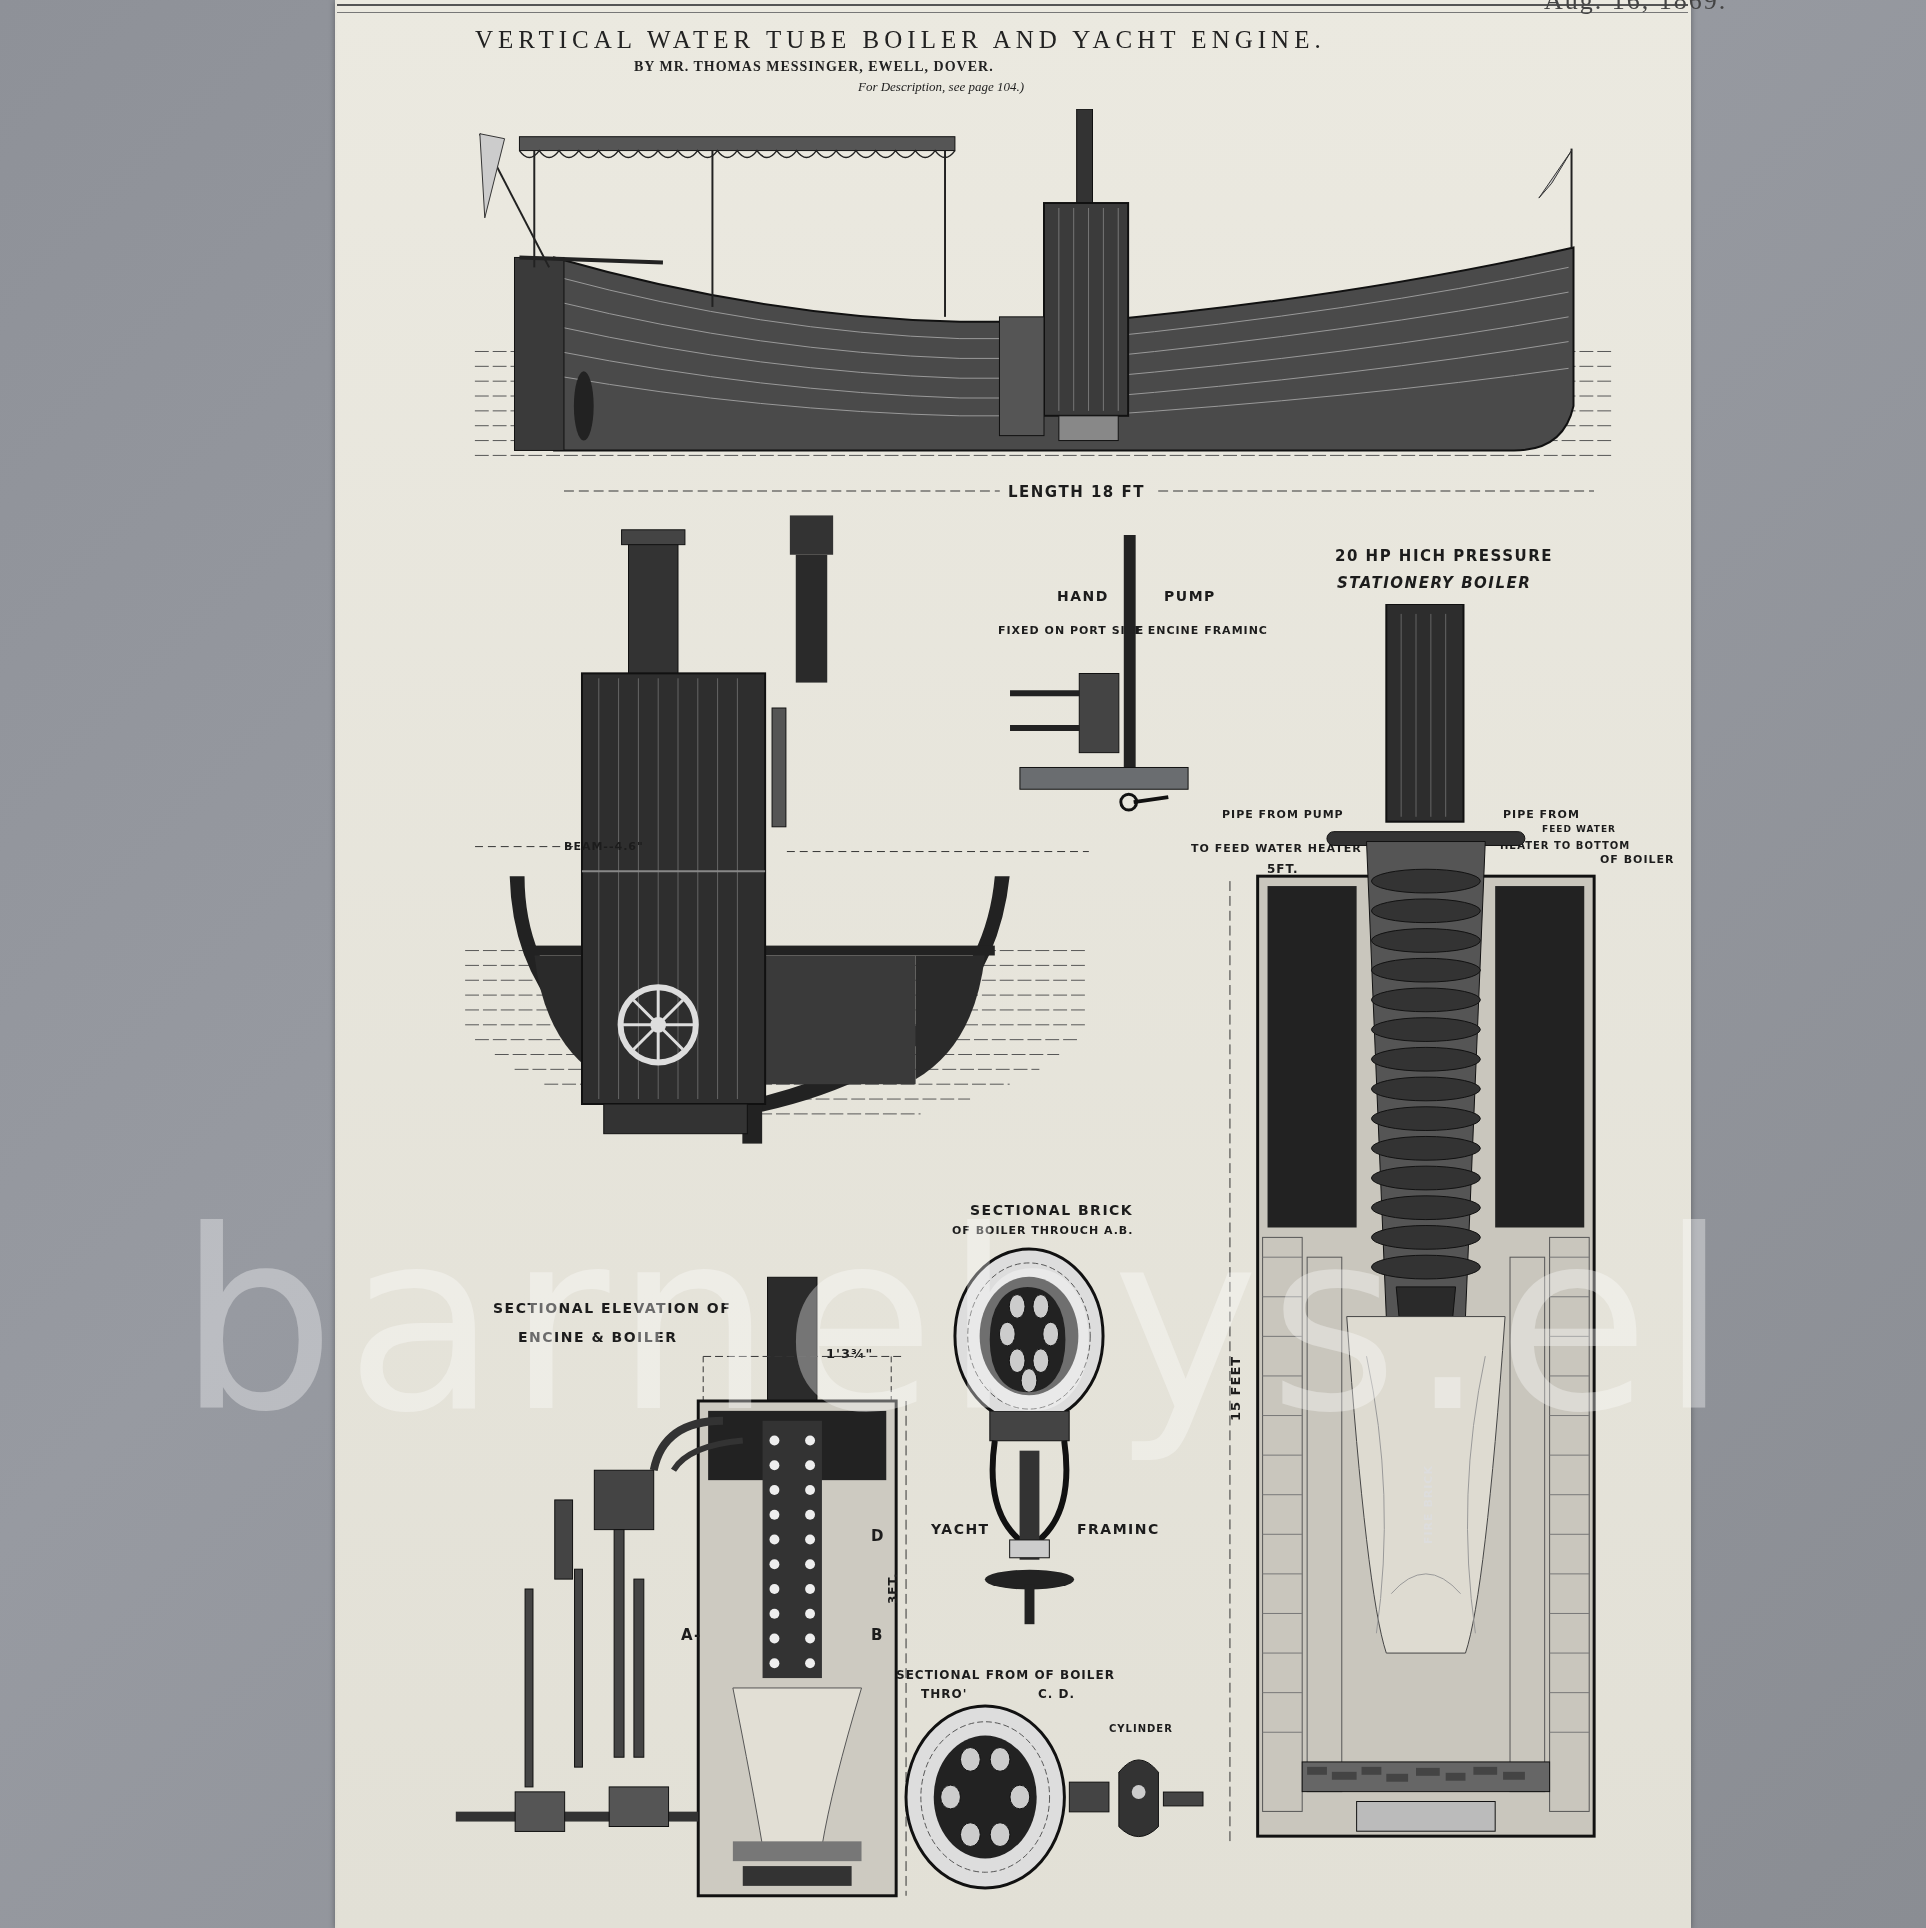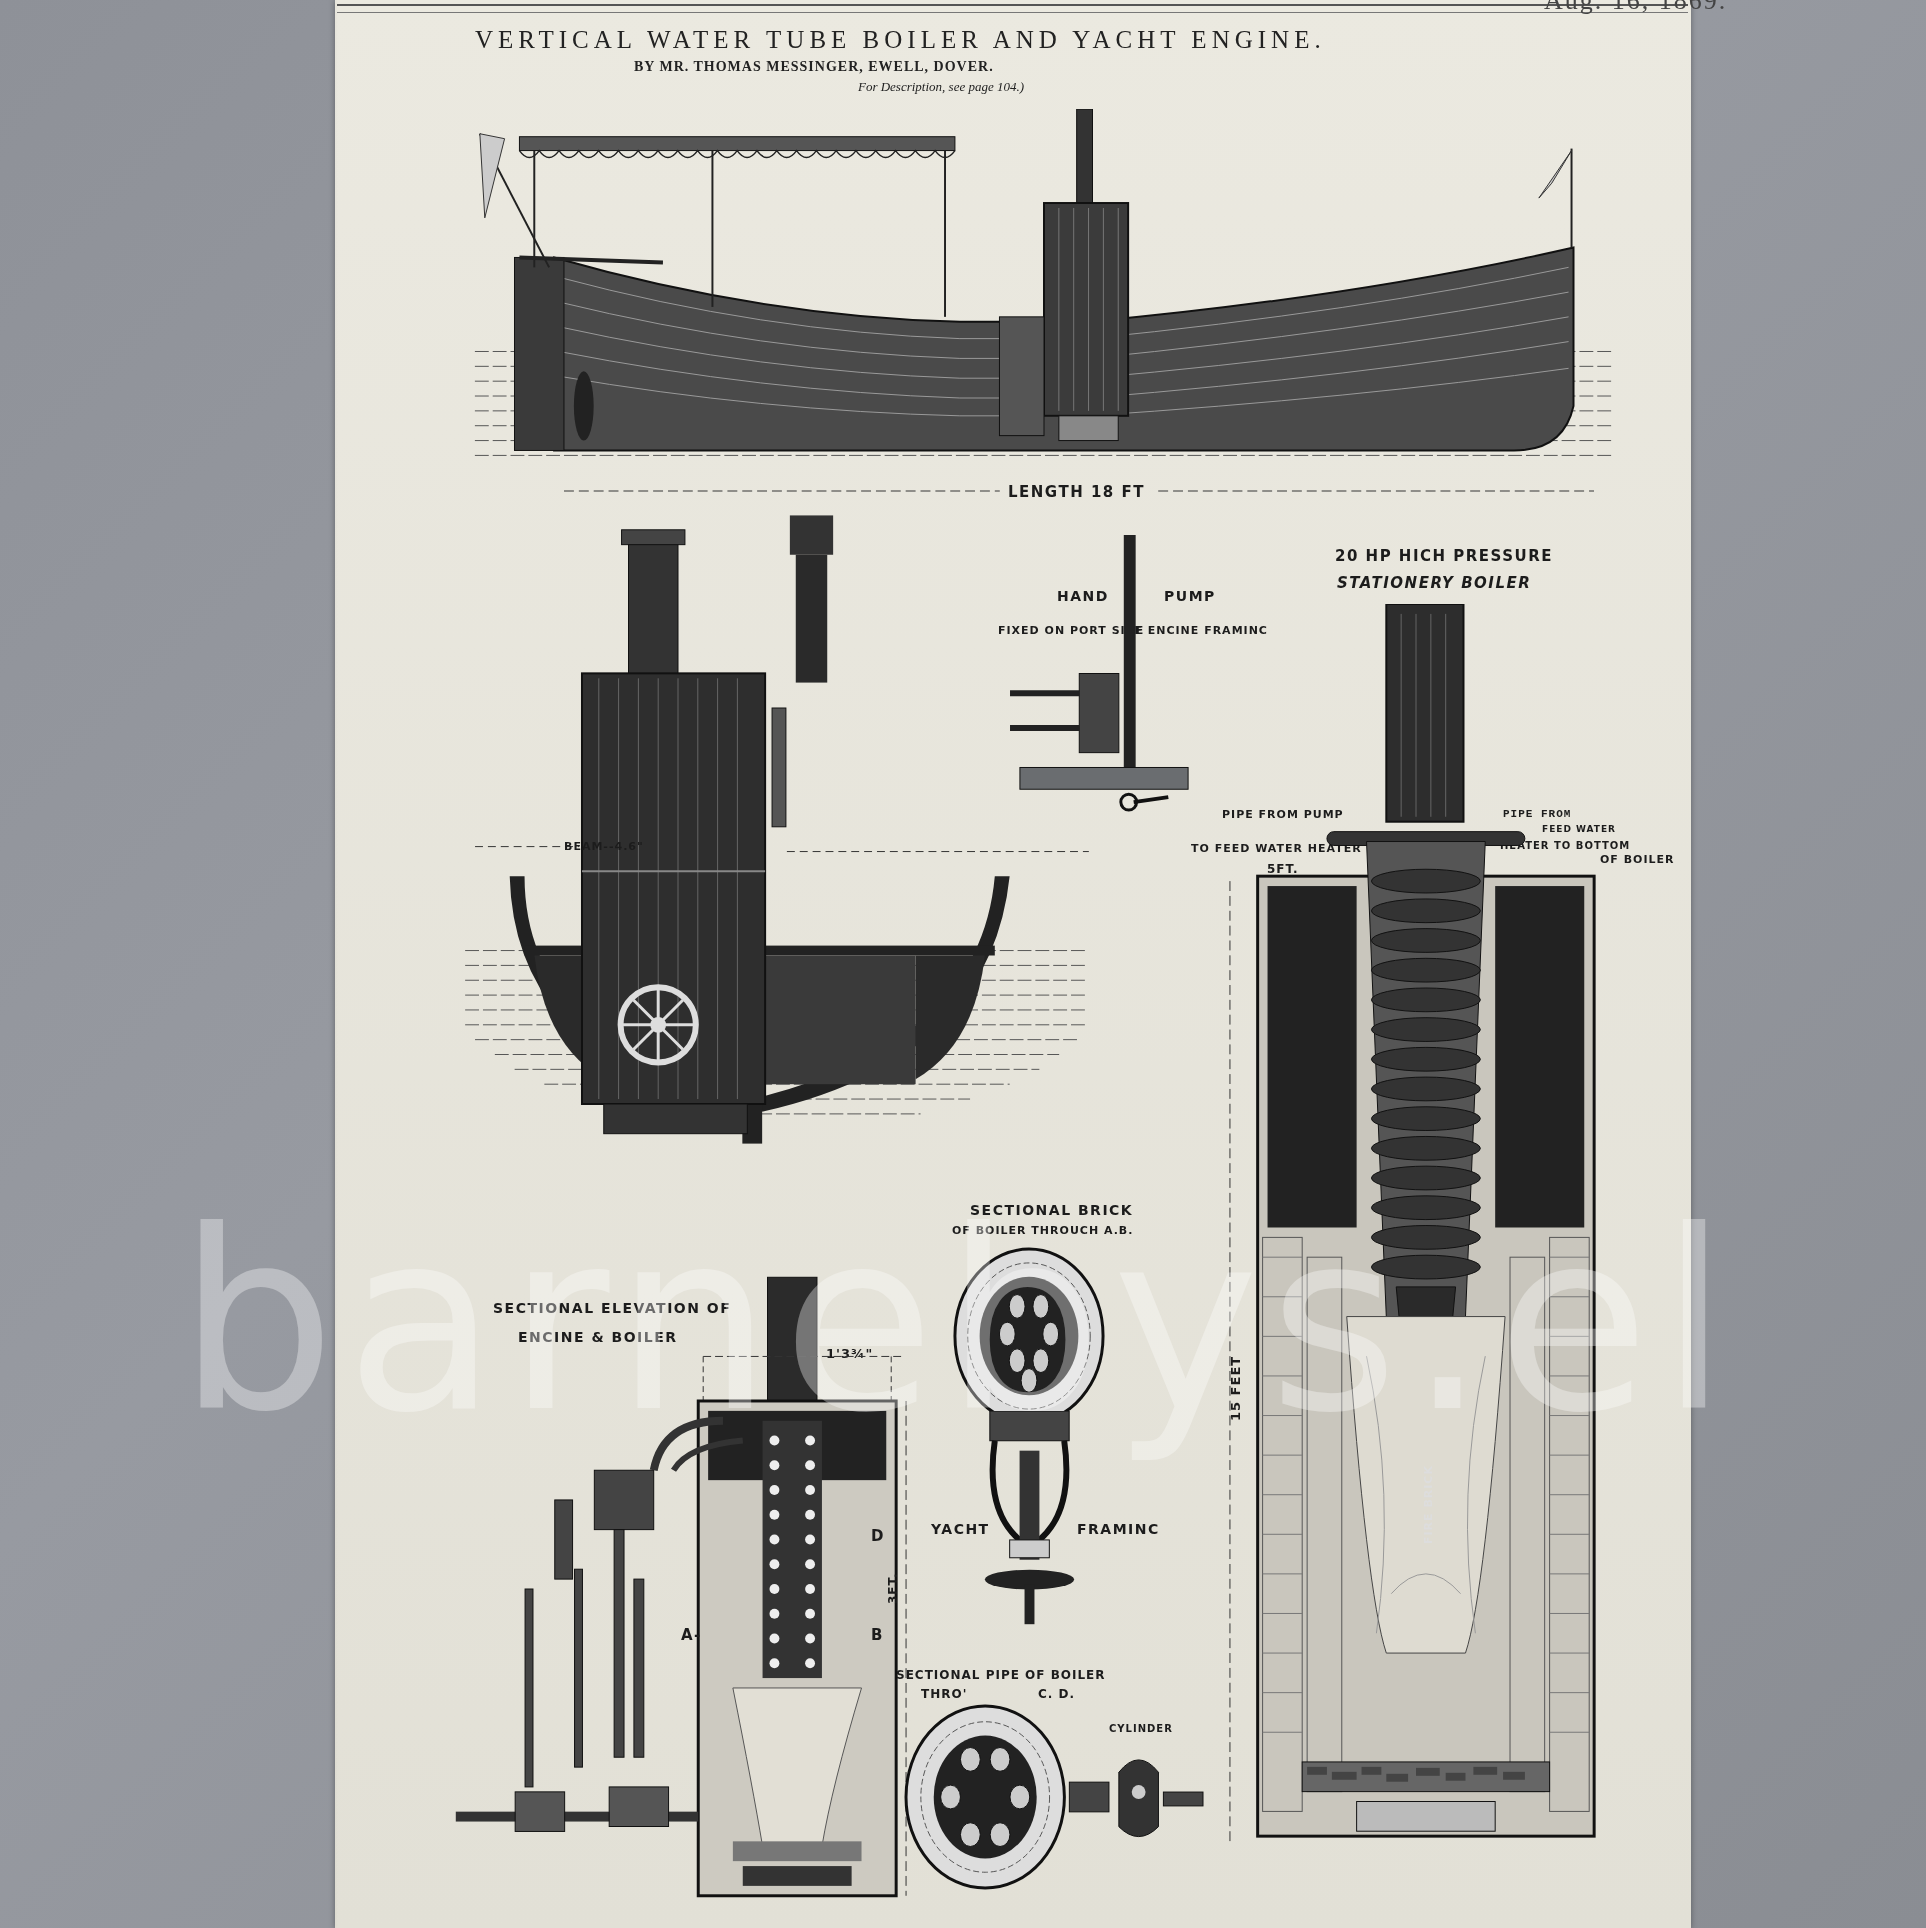--- a/index.html
+++ b/index.html
@@ -159,21 +159,21 @@
   <line x1="0" y1="195" x2="70" y2="195" stroke="#222" stroke-width="6"></line>
   <rect x="10" y="235" width="170" height="22" fill="#6a6d70" stroke="#111"></rect>
   <circle cx="120" cy="270" r="8" fill="none" stroke="#111" stroke-width="3"></circle>
   <line x1="125" y1="270" x2="160" y2="265" stroke="#111" stroke-width="4"></line>
 </svg>
 
 <div class="lbl" style="left:1335px;top:547px;font-size:15px;">20 HP  HICH  PRESSURE</div>
 <div class="lbl" style="left:1337px;top:574px;font-size:15px;font-style:italic;">STATIONERY  BOILER</div>
 <div class="lbl sm" style="left:1222px;top:808px;">PIPE  FROM  PUMP</div>
 <div class="lbl sm" style="left:1191px;top:842px;">TO  FEED  WATER HEATER</div>
-<div class="lbl sm" style="left:1503px;top:808px;font-family:Liberation Mono, monospace;">PIPE  FROM</div>
+<div class="lbl sm" style="left:1503px;top:808px;">PIPE  FROM</div>
 <div class="lbl sm" style="left:1542px;top:824px;font-size:9px;">FEED WATER</div>
 <div class="lbl sm" style="left:1500px;top:840px;font-size:10px;">HEATER TO BOTTOM</div>
 <div class="lbl sm" style="left:1568px;top:853px;margin-left:32px;">OF  BOILER</div>
 <div class="lbl sm" style="left:1267px;top:862px;font-size:12px;">5FT.</div>
 <svg style="left:1218px;top:604px" width="396" height="1247" viewBox="0 0 400 1260">
 
   <rect x="170" y="0" width="78" height="220" fill="#2d2d2d" stroke="#111" stroke-width="2"></rect>
   <g stroke="#666">
       <line x1="185" y1="10" x2="185" y2="215"></line>
       <line x1="200" y1="10" x2="200" y2="215"></line>
@@ -350,21 +350,21 @@
   <rect x="175" y="520" width="60" height="40" fill="#555" stroke="#111"></rect>
   <path d="M220 200 Q230 150 290 150" fill="none" stroke="#333" stroke-width="8"></path>
   <path d="M240 200 Q255 175 310 170" fill="none" stroke="#333" stroke-width="6"></path>
   <line x1="475" y1="130" x2="475" y2="630" stroke="#333" stroke-dasharray="10 5"></line>
 </svg>
 <div class="lbl" style="left:681px;top:1626px;font-size:15px;">A-</div>
 <div class="lbl" style="left:871px;top:1626px;font-size:15px;">B</div>
 <div class="lbl" style="left:871px;top:1527px;font-size:15px;">D</div>
 <div class="lbl sm vert" style="left:886px;top:1604px;font-size:12px;">3FT.</div>
 
-<div class="lbl sm" style="left:896px;top:1668px;font-size:12px;">SECTIONAL PIPE OF BOILER</div>
+<div class="lbl sm" style="left:896px;top:1668px;font-size:12px;">SECTIONAL FROM OF BOILER</div>
 <div class="lbl sm" style="left:921px;top:1687px;font-size:12px;">THRO'</div>
 <div class="lbl sm" style="left:1038px;top:1687px;font-size:12px;">C. D.</div>
 <div class="lbl sm" style="left:1109px;top:1723px;font-size:10px;">CYLINDER</div>
 <svg style="left:901px;top:1698px" width="307" height="198" viewBox="0 0 310 200">
   <ellipse cx="85" cy="100" rx="80" ry="92" fill="#ddd" stroke="#111" stroke-width="3"></ellipse>
   <ellipse cx="85" cy="100" rx="65" ry="76" fill="none" stroke="#555" stroke-dasharray="6 3"></ellipse>
   <ellipse cx="85" cy="100" rx="52" ry="62" fill="#222"></ellipse>
   <g fill="#ccc" stroke="#111">
       <ellipse cx="70" cy="62" rx="10" ry="12"></ellipse>
       <ellipse cx="100" cy="62" rx="10" ry="12"></ellipse>

